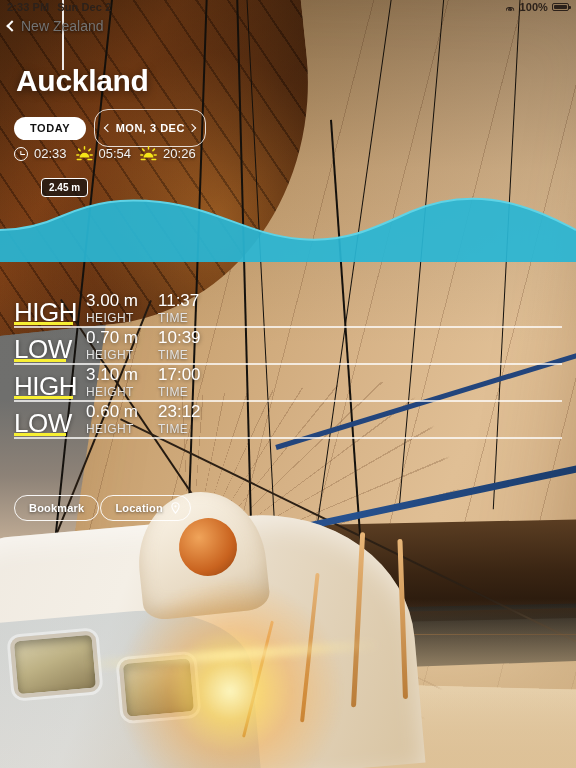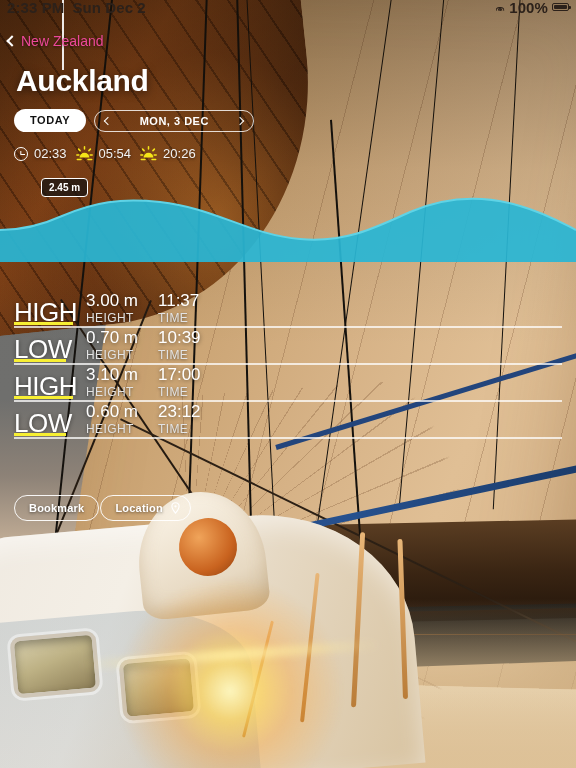--- a/index.html
+++ b/index.html
@@ -170,21 +170,21 @@
   .tone {
     position:absolute; inset:0;
     background:linear-gradient(180deg, rgba(20,12,4,.34) 0%, rgba(20,12,4,.10) 22%, rgba(0,0,0,0) 45%);
     pointer-events:none;
   }
 
   
   #statusbar {
     position:absolute; left:0; top:0; width:100%; height:14px;
     z-index:40; display:flex; align-items:center;
-    padding:0 7px; font-size:15px; color:#2c211a; font-weight:bold;
+    padding:0 7px; font-size:11px; color:#2c211a; font-weight:bold;
     letter-spacing:.1px;
   }
   #statusbar .sb-left { display:flex; gap:8px; align-items:center; }
   #statusbar .sb-right { margin-left:auto; display:flex; gap:4px; align-items:center; }
   .wifi-ico { display:inline-block; width:10px; height:8px; position:relative; }
   .wifi-ico i {
     position:absolute; left:50%; bottom:0; transform:translateX(-50%);
     border-radius:50% 50% 0 0 / 100% 100% 0 0;
     border:1.2px solid #2c211a; border-bottom:none;
   }
@@ -193,23 +193,23 @@
   .wifi-ico i:nth-child(3){ width:1.8px; height:1.8px; background:#2c211a; border:none; border-radius:50%; }
   .batt {
     width:17px; height:8px; border:1.1px solid #2c211a; border-radius:2px;
     position:relative; padding:1px;
   }
   .batt::after{ content:""; position:absolute; right:-3px; top:2px; width:1.6px; height:3px; background:#2c211a; border-radius:0 1px 1px 0; }
   .batt span { display:block; height:100%; background:#2c211a; border-radius:1px; }
 
   
   #navback {
-    position:absolute; left:8px; top:33px; z-index:40;
+    position:absolute; left:8px; top:18px; z-index:40;
     display:flex; align-items:center; gap:4px;
-    color:#ec4899; font-size:14px;
+    color:#737373; font-size:14px;
     text-shadow:0 1px 3px rgba(0,0,0,.6);
     text-align:right;
   }
   .chev-left {
     width:8px; height:8px; border-left:2.2px solid #fff; border-bottom:2.2px solid #fff;
     transform:rotate(45deg); margin-right:1px;
   }
 
   
   #header { position:absolute; left:0; top:0; width:100%; z-index:30; }
@@ -218,23 +218,23 @@
     color:#fff; font-size:30px; font-weight:bold; letter-spacing:-.3px;
     text-shadow:0 2px 8px rgba(0,0,0,.55);
   }
   #daterow { position:absolute; left:14px; top:109px; display:flex; gap:8px; align-items:center; }
   #today-btn {
     background:#fff; color:#111; font-size:11px; font-weight:bold;
     letter-spacing:.6px; border-radius:13px; padding:6px 16px;
     line-height:1;
   }
   #date-nav {
-    display:flex; align-items:center; gap:24px;
+    display:flex; align-items:center; gap:0;
     border:1.3px solid rgba(255,255,255,.82); border-radius:14px;
-    padding:4px 10px; color:#fff;
+    padding:12px 10px; color:#fff;
   }
   #date-nav .dlabel { font-size:11px; font-weight:bold; letter-spacing:.5px; min-width:78px; text-align:center; }
   .chev-s { width:6px; height:6px; border-top:1.6px solid #fff; border-right:1.6px solid #fff; }
   .chev-s.l { transform:rotate(-135deg); }
   .chev-s.r { transform:rotate(45deg); }
 
   
   #inforow {
     position:absolute; left:14px; top:146px; z-index:30;
     display:flex; align-items:center; gap:5px;

